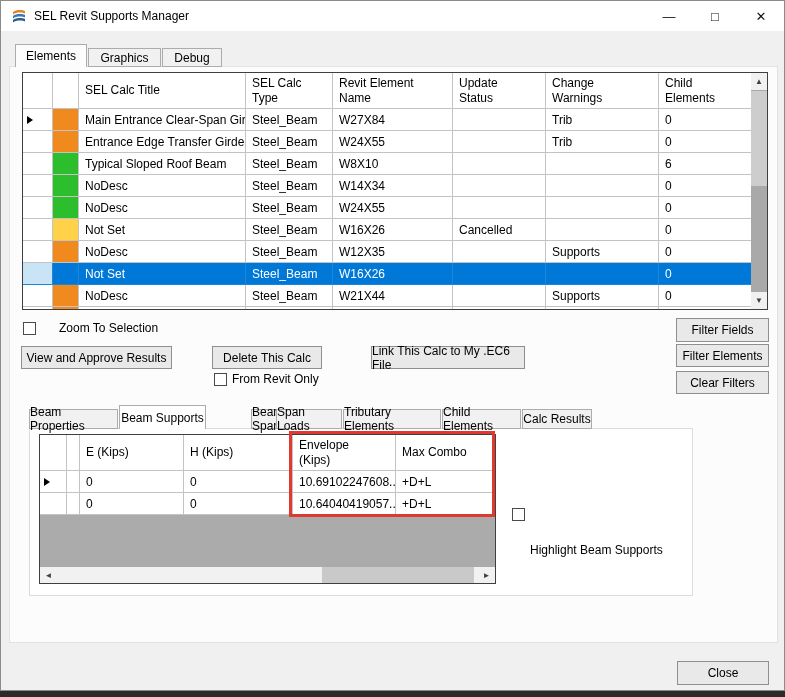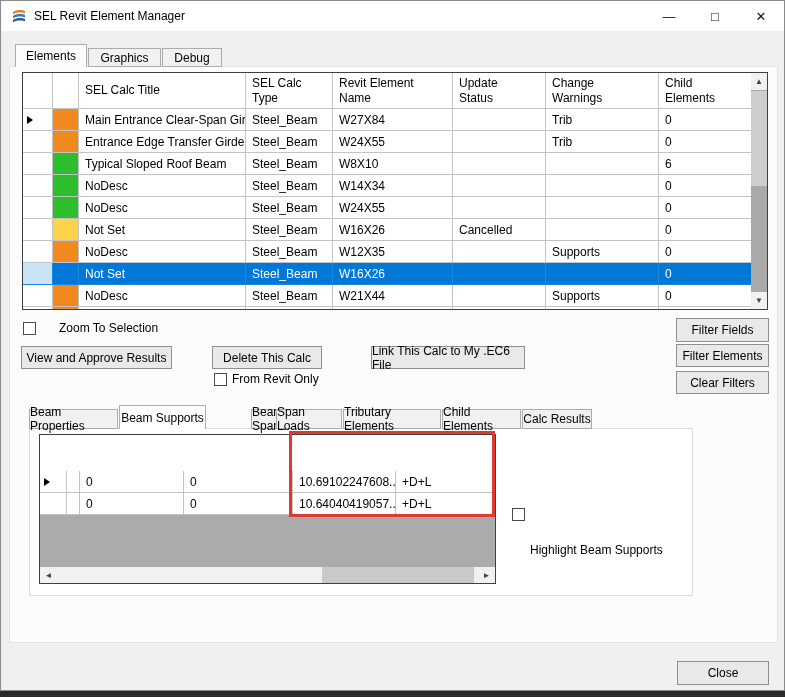--- a/index.html
+++ b/index.html
@@ -79,21 +79,21 @@
 
 <div id="screen">
   <div id="window">
 
     <div class="titlebar">
       <svg class="app-icon" viewBox="0 0 16 16">
         <path d="M2 4 C5 1.5, 11 1.5, 14 3 L14 5.5 C11 4, 5 4, 2 6.5 Z" fill="#E8821E"></path>
         <path d="M2 8 C5 5.5, 11 5.5, 14 7 L14 9.5 C11 8, 5 8, 2 10.5 Z" fill="#3C77B5"></path>
         <path d="M2 12 C5 9.5, 11 9.5, 14 11 L14 13.5 C11 12, 5 12, 2 14.5 Z" fill="#2B5F92"></path>
       </svg>
-      <span class="title-text">SEL Revit Element Manager</span>
+      <span class="title-text">SEL Revit Supports Manager</span>
       <div class="winbtn" style="right:92px;">
         <span class="glyph">—</span>
       </div>
       <div class="winbtn" style="right:46px;">
         <span class="glyph">□</span>
       </div>
       <div class="winbtn" style="right:0;">
         <span class="glyph">✕</span>
       </div>
     </div>
@@ -284,20 +284,29 @@
     <div class="dtab" style="left:441px;width:79px;">
         <span>Child Elements</span>
       </div>
     <div class="dtab" style="left:521px;width:70px;">
         <span>Calc Results</span>
       </div>
 
     <div id="detail-page"></div>
 
     <div id="supports-grid">
+      <div class="sg-header">
+        <div class="hc s0"></div>
+        <div class="hc s1"></div>
+        <div class="hc s2">E (Kips)</div>
+        <div class="hc s3">H (Kips)</div>
+        <div class="hc s4">Envelope
+(Kips)</div>
+        <div class="hc s5">Max Combo</div>
+      </div>
       <div class="sg-row" style="top:36px;">
         <div class="gc s0 nopad">
             <span class="arrow-right"></span>
           </div>
         <div class="gc s1 nopad"></div>
         <div class="gc s2">0</div>
         <div class="gc s3">0</div>
         <div class="gc s4">10.69102247608...</div>
         <div class="gc s5">+D+L</div>
       </div>

